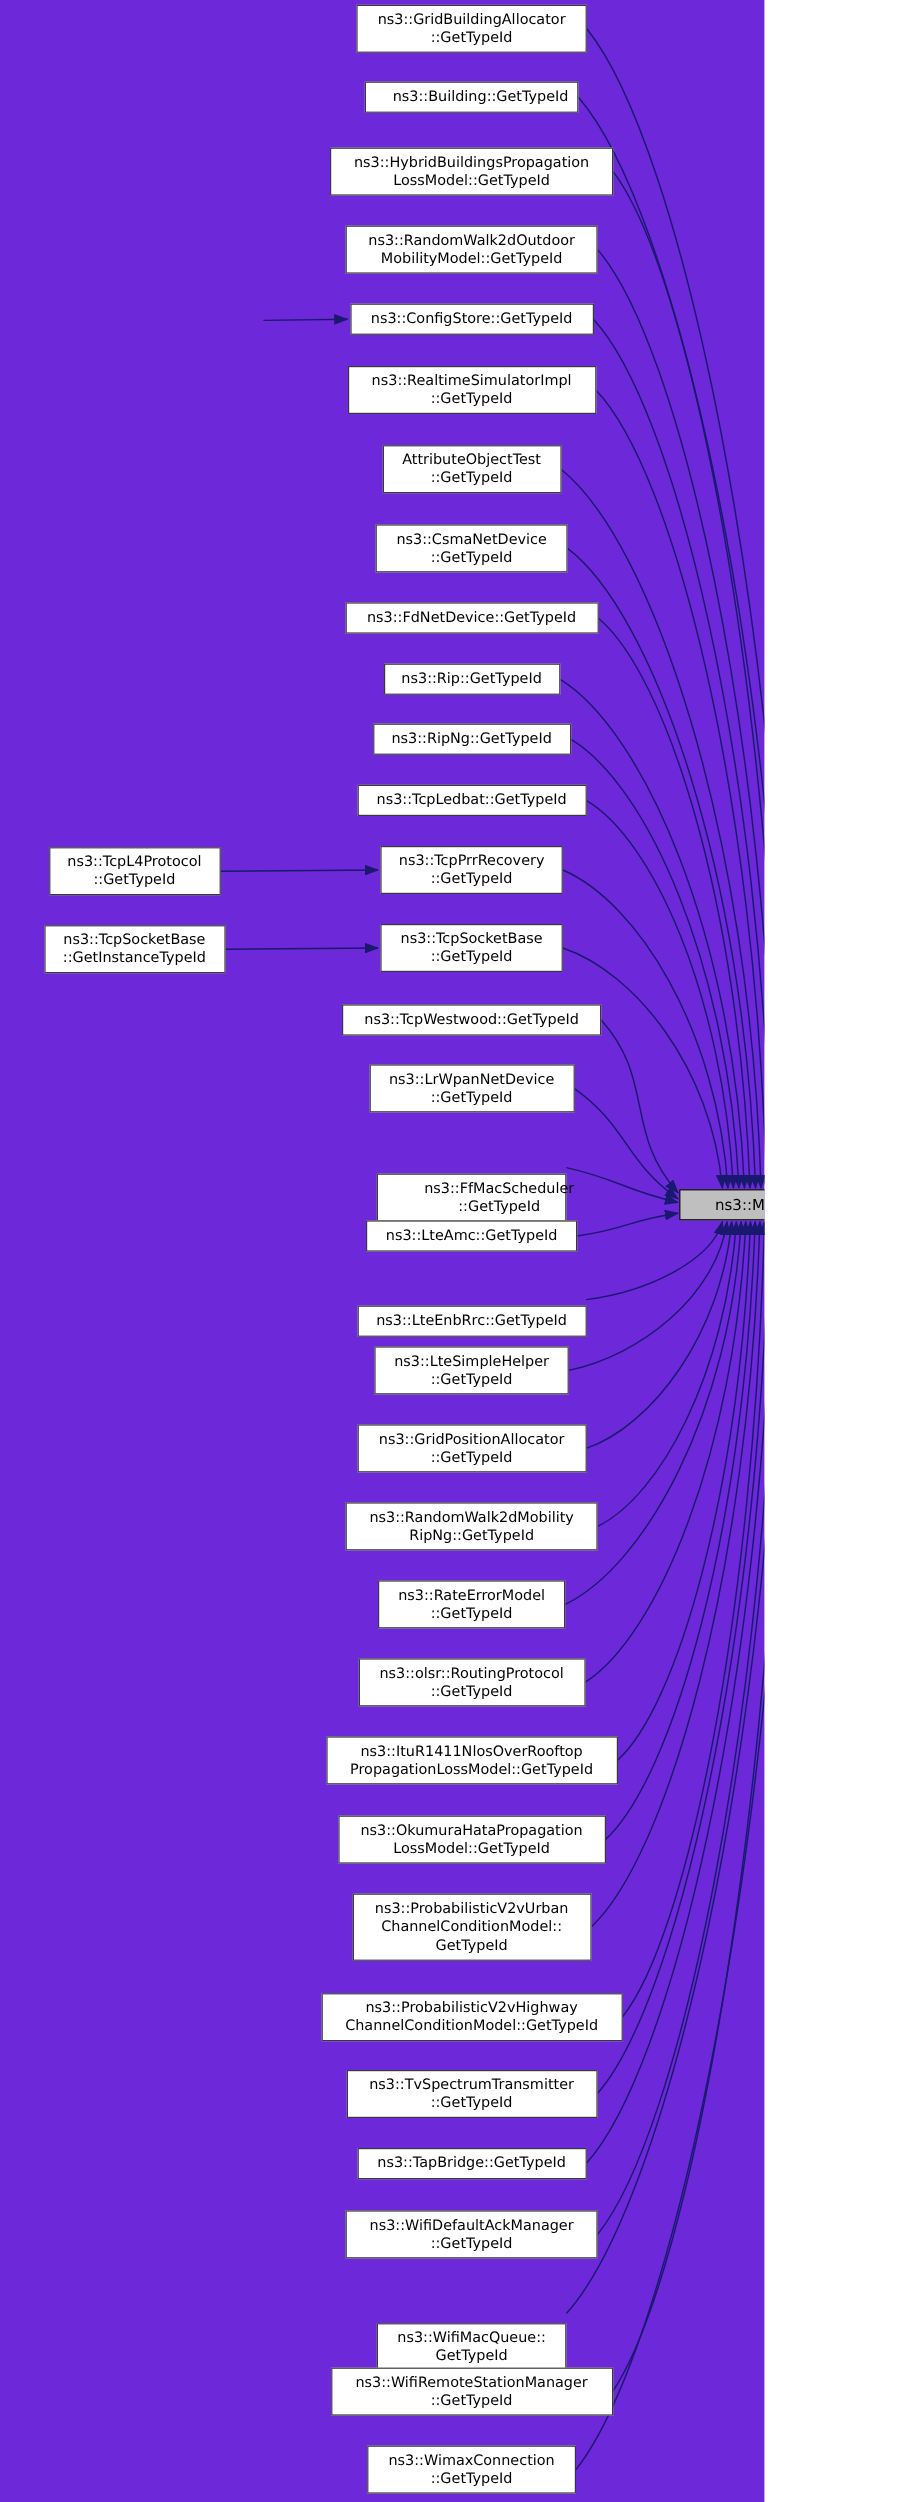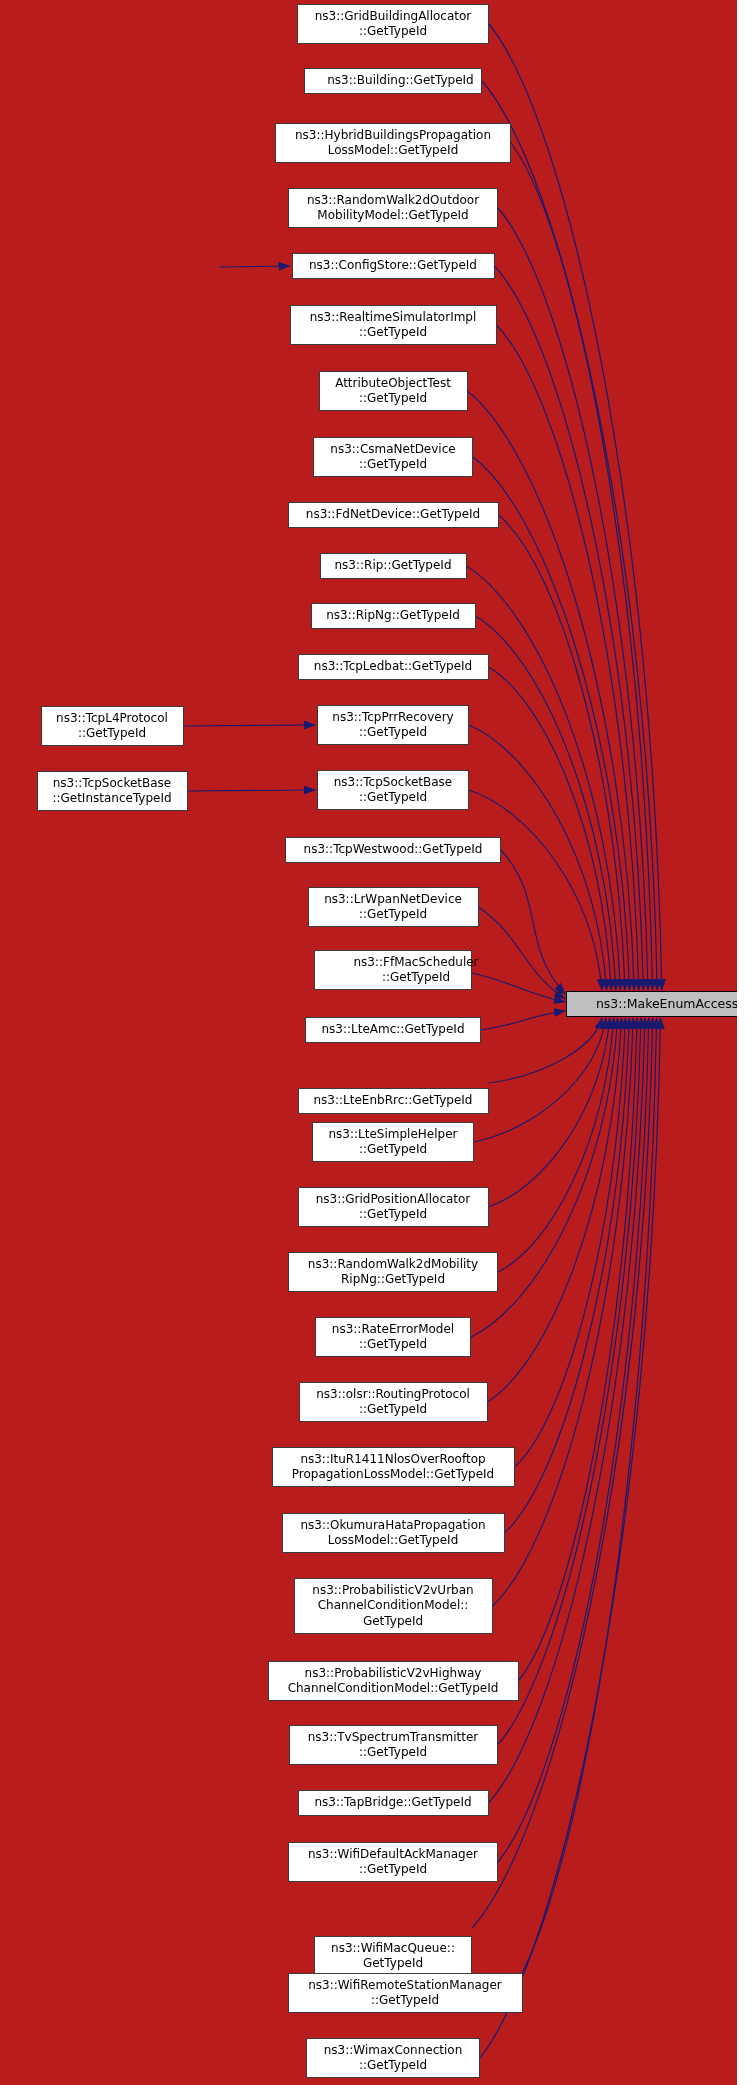--- a/index.html
+++ b/index.html
@@ -1,19 +1,19 @@
 <!DOCTYPE html>
 <html><head>
 <meta charset="utf-8">
 <style>
   html,body{margin:0;padding:0;background:#ffffff;}
   .stage{
     position:relative;
-    width:737px;height:2085px;
-    background:#b91c1c;
+    width:637px;height:2085px;
+    background:#6d28d9;
     font-family:"DejaVu Sans","Liberation Sans",sans-serif;
     overflow:hidden;
   }
   #edge-layer{position:absolute;left:0;top:0;width:755px;height:2085px;z-index:0;}
   .node{
     position:absolute;
     box-sizing:border-box;
     background:var(--node-fill,#ffffff);
     border:1px solid var(--node-border,#3a3a3a);
     color:var(--text,#000000);
@@ -101,21 +101,21 @@
     <div class="node" style="left: 319.5px; top: 553px; width: 147px; height: 26px;">ns3::Rip::GetTypeId</div>
     <div class="node" style="left: 310.5px; top: 603px; width: 165px; height: 26px;">ns3::RipNg::GetTypeId</div>
     <div class="node" style="left: 297.5px; top: 654px; width: 191px; height: 26px;">ns3::TcpLedbat::GetTypeId</div>
     <div class="node" style="left: 317px; top: 705px; width: 152px; height: 40px;">ns3::TcpPrrRecovery
 ::GetTypeId</div>
     <div class="node" style="left: 317px; top: 770px; width: 152px; height: 40px;">ns3::TcpSocketBase
 ::GetTypeId</div>
     <div class="node" style="left: 285px; top: 837px; width: 216px; height: 26px;">ns3::TcpWestwood::GetTypeId</div>
     <div class="node" style="left: 307.5px; top: 887px; width: 171px; height: 40px;">ns3::LrWpanNetDevice
 ::GetTypeId</div>
-    <div class="node" style="left: 314px; top: 950px; width: 158px; height: 40px; padding-left: 48px;">ns3::FfMacScheduler
+    <div class="node" style="left: 314px; top: 978px; width: 158px; height: 40px; padding-left: 48px;">ns3::FfMacScheduler
 ::GetTypeId</div>
     <div class="node" style="left: 305px; top: 1017px; width: 176px; height: 26px;">ns3::LteAmc::GetTypeId</div>
     <div class="node" style="left: 297.5px; top: 1088px; width: 191px; height: 26px; text-align: right;">ns3::LteEnbRrc::GetTypeId</div>
     <div class="node" style="left: 312px; top: 1122px; width: 162px; height: 40px;">ns3::LteSimpleHelper
 ::GetTypeId</div>
     <div class="node" style="left: 297.5px; top: 1187px; width: 191px; height: 40px;">ns3::GridPositionAllocator
 ::GetTypeId</div>
     <div class="node" style="left: 288px; top: 1252px; width: 210px; height: 40px;">ns3::RandomWalk2dMobility
 RipNg::GetTypeId</div>
     <div class="node" style="left: 315px; top: 1317px; width: 156px; height: 40px;">ns3::RateErrorModel
@@ -131,21 +131,21 @@
 GetTypeId</div>
     <div class="node" style="left: 267.5px; top: 1661px; width: 251px; height: 40px;">ns3::ProbabilisticV2vHighway
 ChannelConditionModel::GetTypeId</div>
     <div class="node" style="left: 288.5px; top: 1725px; width: 209px; height: 40px;">ns3::TvSpectrumTransmitter
 ::GetTypeId</div>
     <div class="node" style="left: 297.5px; top: 1790px; width: 191px; height: 26px;">ns3::TapBridge::GetTypeId</div>
     <div class="node" style="left: 288px; top: 1842px; width: 210px; height: 40px;">ns3::WifiDefaultAckManager
 ::GetTypeId</div>
     <div class="node" style="left: 314px; top: 1936px; width: 158px; height: 40px;">ns3::WifiMacQueue::
 GetTypeId</div>
-    <div class="node" style="left: 275.5px; top: 1973px; width: 235px; height: 40px; margin-left: 12px;">ns3::WifiRemoteStationManager
+    <div class="node" style="left: 275.5px; top: 1973px; width: 235px; height: 40px;">ns3::WifiRemoteStationManager
 ::GetTypeId</div>
     <div class="node" style="left: 306px; top: 2038px; width: 174px; height: 40px;">ns3::WimaxConnection
 ::GetTypeId</div>
     <div class="node" style="left: 40.5px; top: 706px; width: 143px; height: 40px;">ns3::TcpL4Protocol
 ::GetTypeId</div>
     <div class="node" style="left: 36.5px; top: 771px; width: 151px; height: 40px;">ns3::TcpSocketBase
 ::GetInstanceTypeId</div>
     <div class="node target" style="left: 566px; top: 991px; width: 184px; height: 26px; padding-left: 33px;">ns3::MakeEnumAccessor</div>
   </div>
 

